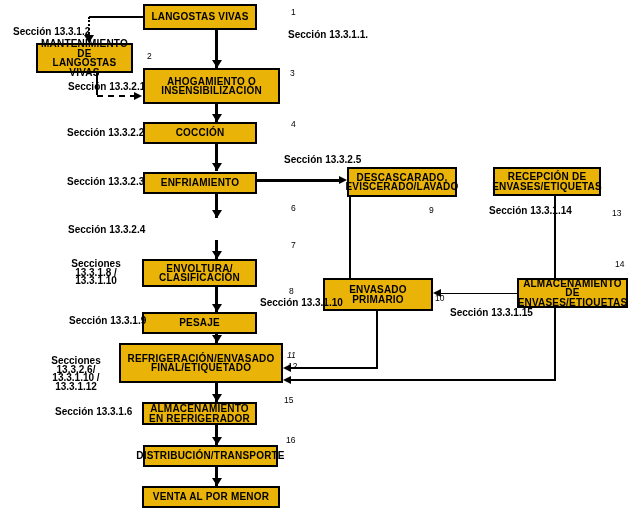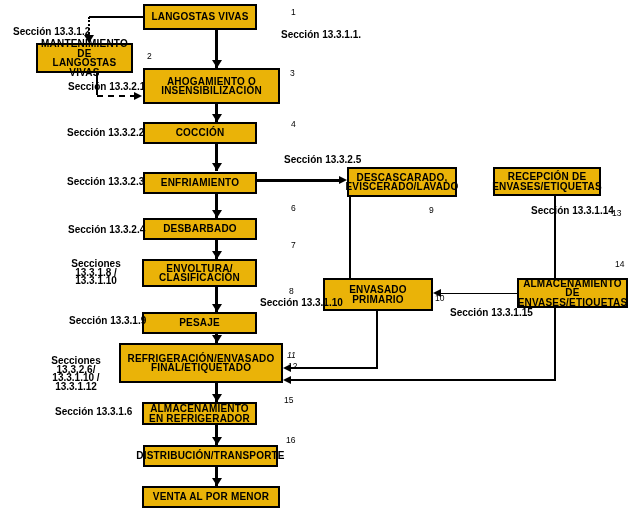--- a/index.html
+++ b/index.html
@@ -91,45 +91,44 @@
     <div class="ah left" style="left: 433px; top: 289px;"></div>
     <div class="ah left" style="left: 283px; top: 364px;"></div>
     <div class="ah left" style="left: 283px; top: 376px;"></div>
     <div class="node" style="left: 143px; top: 4px; width: 114px; height: 26px;">LANGOSTAS VIVAS</div>
     <div class="node" style="left: 36px; top: 43px; width: 97px; height: 30px;">MANTENIMIENTO DE
 LANGOSTAS VIVAS</div>
     <div class="node" style="left: 143px; top: 68px; width: 137px; height: 36px;">AHOGAMIENTO O
 INSENSIBILIZACIÓN</div>
     <div class="node" style="left: 143px; top: 122px; width: 114px; height: 22px;">COCCIÓN</div>
     <div class="node" style="left: 143px; top: 172px; width: 114px; height: 22px; text-align: center;">ENFRIAMIENTO</div>
-    <div class="node" style="left: 143px; top: 218px; width: 114px; height: 22px;">DESBARBADO</div>
     <div class="node" style="left: 142px; top: 259px; width: 115px; height: 28px;">ENVOLTURA/
 CLASIFICACIÓN</div>
     <div class="node" style="left: 142px; top: 312px; width: 115px; height: 22px;">PESAJE</div>
     <div class="node" style="left: 347px; top: 167px; width: 110px; height: 30px;">DESCASCARADO,
 EVISCERADO/LAVADO</div>
     <div class="node" style="left: 493px; top: 167px; width: 108px; height: 29px;">RECEPCIÓN DE
 ENVASES/ETIQUETAS</div>
     <div class="node" style="left: 323px; top: 278px; width: 110px; height: 33px;">ENVASADO PRIMARIO</div>
     <div class="node" style="left: 517px; top: 278px; width: 111px; height: 30px;">ALMACENAMIENTO DE
 ENVASES/ETIQUETAS</div>
     <div class="node" style="left: 119px; top: 343px; width: 164px; height: 40px;">REFRIGERACIÓN/ENVASADO
 FINAL/ETIQUETADO</div>
     <div class="node" style="left: 142px; top: 402px; width: 115px; height: 23px;">ALMACENAMIENTO
 EN REFRIGERADOR</div>
     <div class="node" style="left: 143px; top: 445px; width: 135px; height: 22px;">DISTRIBUCIÓN/TRANSPORTE</div>
     <div class="node" style="left: 142px; top: 486px; width: 138px; height: 22px;">VENTA AL POR MENOR</div>
     <div class="slabel" style="left: 13px; top: 28px;">Sección 13.3.1.2</div>
-    <div class="slabel" style="left: 281px; top: 31px;">Sección 13.3.1.1.</div>
+    <div class="slabel" style="left: 288px; top: 31px;">Sección 13.3.1.1.</div>
     <div class="slabel" style="left: 68px; top: 83px;">Sección 13.3.2.1</div>
     <div class="slabel" style="left: 67px; top: 129px;">Sección 13.3.2.2</div>
     <div class="slabel" style="left: 67px; top: 178px;">Sección 13.3.2.3</div>
     <div class="slabel" style="left: 284px; top: 156px;">Sección 13.3.2.5</div>
     <div class="slabel" style="left: 68px; top: 226px;">Sección 13.3.2.4</div>
-    <div class="slabel" style="left: 484px; top: 207px; padding-left: 47px;">Sección 13.3.1.14</div>
+    <div class="slabel" style="left: 442px; top: 207px; padding-left: 47px;">Sección 13.3.1.14</div>
     <div class="slabel" style="left: 60px; top: 260px; width: 72px; text-align: center; white-space: pre-line;">Secciones 13.3.1.8 /
 13.3.1.10</div>
     <div class="slabel" style="left: 260px; top: 299px;">Sección 13.3.1.10</div>
     <div class="slabel" style="left: 450px; top: 309px;">Sección 13.3.1.15</div>
     <div class="slabel" style="left: 69px; top: 317px;">Sección 13.3.1.9</div>
     <div class="slabel" style="left: 36px; top: 357px; width: 80px; text-align: center; white-space: pre-line;">Secciones 13.3.2.6/
 13.3.1.10 / 13.3.1.12</div>
     <div class="slabel" style="left: 55px; top: 408px;">Sección 13.3.1.6</div>
     <div class="stepnum" style="left: 291px; top: 8px;">1</div>
     <div class="stepnum" style="left: 147px; top: 52px;">2</div>

